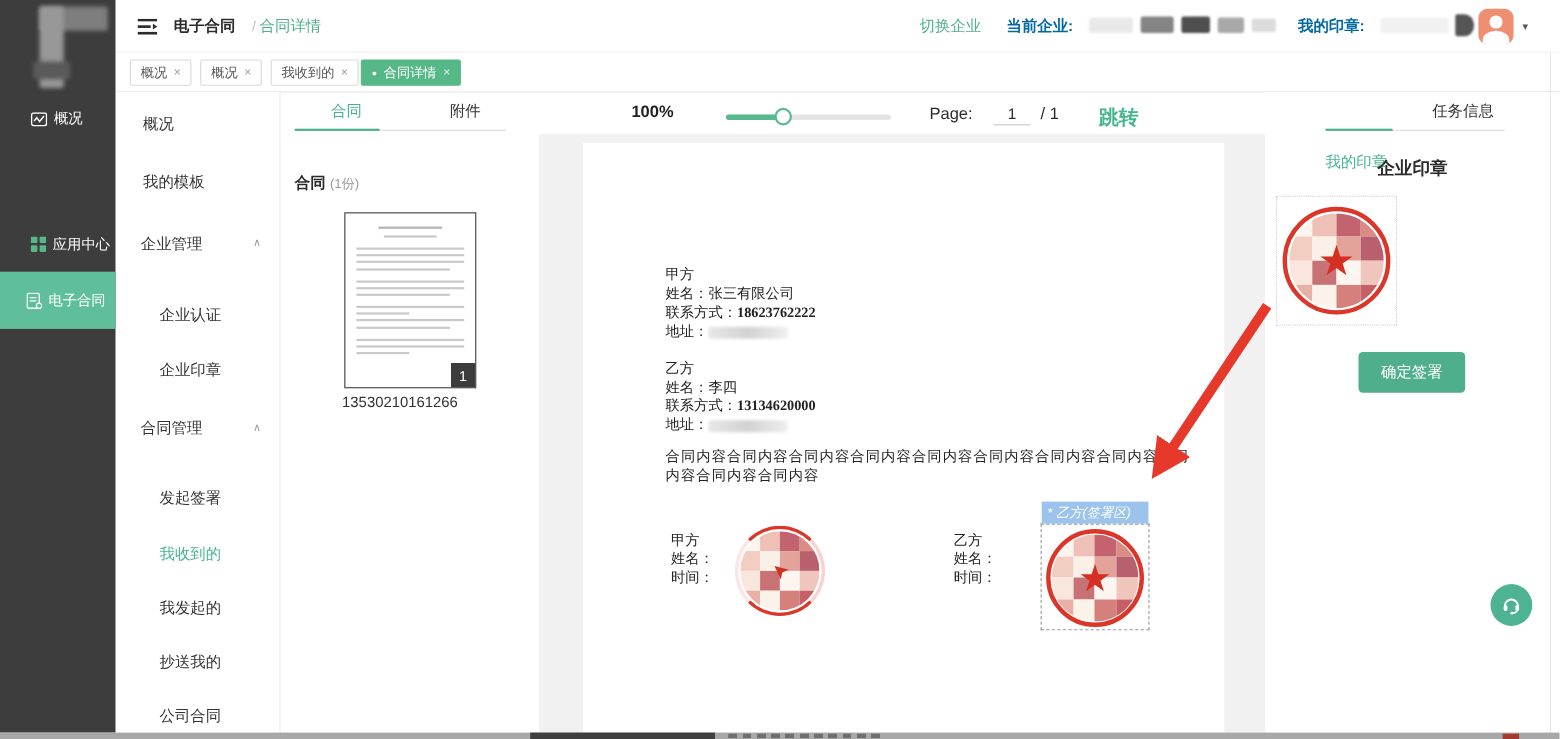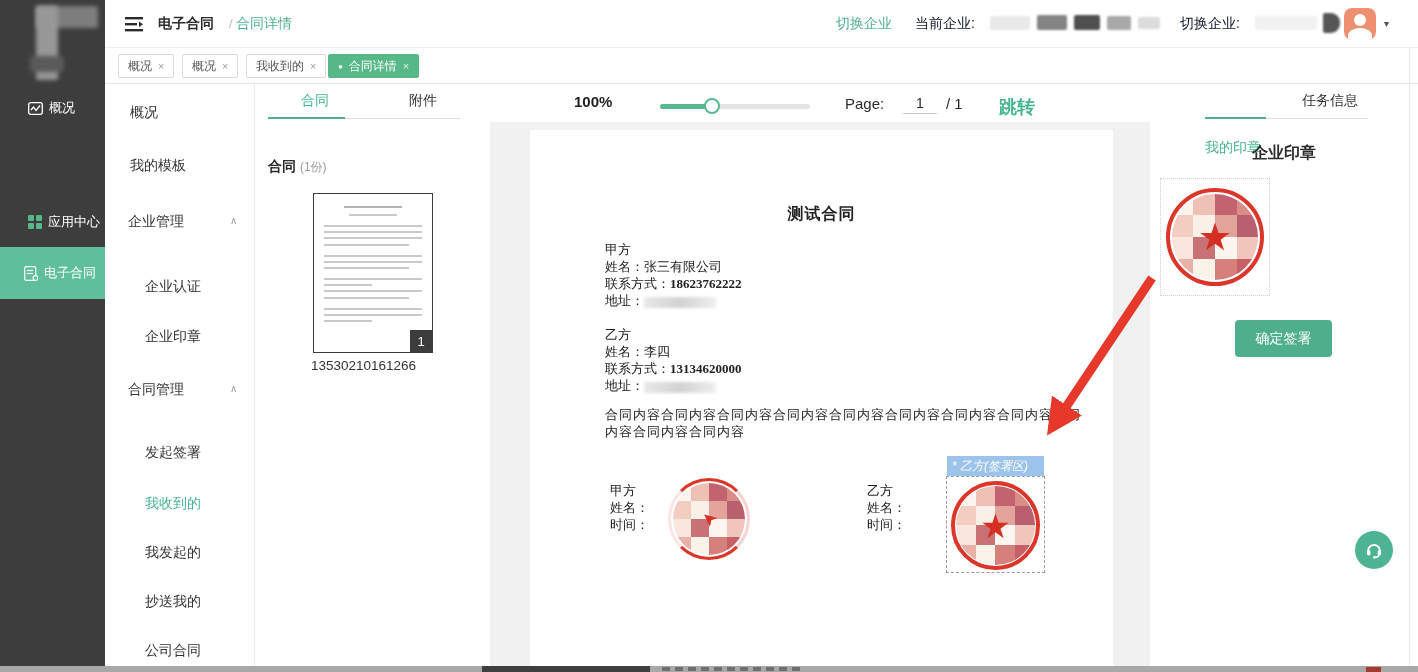--- a/index.html
+++ b/index.html
@@ -15,21 +15,21 @@
   .rail-item .ric { margin-left:28px; margin-right:6px; display:inline-flex; }
   .rail-item.active { background:#5fbf9a; height:52px; }
   .logo-blur { position:absolute; filter:blur(2px); border-radius:2px; }
 
   
   .header { left:105px; top:0; width:1313px; height:48px; background:#fff; border-bottom:1px solid #ededed; }
   .crumb-app { font-size:14px; font-weight:700; color:#2b2b2b; }
   .crumb-sep { font-size:13px; color:#c0c0c0; margin:0 6px; }
   .crumb-page { font-size:14px; color:#4fb18c; }
   .hdr-green { color:#4fb18c; font-size:14px; cursor:pointer; }
-  .hdr-label { color:#0f172a; font-size:14px; font-weight:400; }
+  .hdr-label { color:#0369a1; font-size:14px; font-weight:700; }
   .blur-block { display:inline-block; filter:blur(1.2px); border-radius:2px; vertical-align:middle; }
   .avatar { left:1344px; top:8px; width:32px; height:32px; background:#ef8f72; border-radius:8px;
             overflow:hidden; cursor:pointer; }
   .avatar .head { position:absolute; left:10px; top:6px; width:12px; height:12px; border-radius:50%; background:#fff; }
   .avatar .body { position:absolute; left:4px; top:20px; width:24px; height:16px; border-radius:50% 50% 0 0; background:#fff; }
 
   
   .chips-row { left:105px; top:48px; width:1313px; height:36px; background:#fff; border-bottom:1px solid #e6e6e6; }
   .chip { position:absolute; top:6px; height:24px; display:inline-flex; align-items:center; gap:6px;
           padding:0 9px; border:1px solid #d9d9d9; border-radius:2px; background:#fff;
@@ -148,21 +148,21 @@
 
     <span class="abs hdr-green" style="left:731px;top:15px;">切换企业</span>
     <span class="abs hdr-label" style="left:810px;top:15px;">当前企业:</span>
     <span class="abs" style="left:885px;top:15px;display:flex;gap:7px;align-items:center;">
       <span class="blur-block" style="width:40px;height:14px;background:#e9e9e9;"></span>
       <span class="blur-block" style="width:30px;height:15px;background:#848484;"></span>
       <span class="blur-block" style="width:26px;height:15px;background:#4f4f4f;"></span>
       <span class="blur-block" style="width:24px;height:14px;background:#a8a8a8;"></span>
       <span class="blur-block" style="width:22px;height:12px;background:#dcdcdc;"></span>
     </span>
-    <span class="abs hdr-label" style="left:1075px;top:15px;">切换企业:</span>
+    <span class="abs hdr-label" style="left:1075px;top:15px;">我的印章:</span>
     <span class="abs" style="left:1150px;top:13px;display:flex;gap:6px;align-items:center;">
       <span class="blur-block" style="width:62px;height:14px;background:#f1f1f1;"></span>
       <span class="blur-block" style="width:17px;height:20px;background:#555;border-radius:2px 9px 9px 2px;"></span>
     </span>
   </div>
   <div class="abs avatar">
     <span class="head"></span>
     <span class="body"></span>
   </div>
   <span class="abs" style="left:1384px;top:18px;color:#555;font-size:10px;cursor:pointer;">▾</span>
@@ -279,21 +279,20 @@
     <span class="slider-fill"></span>
     <span class="slider-thumb"></span>
   </div>
   <span class="abs page-label">Page:</span>
   <input class="abs page-input" value="1" style="">
   <span class="abs page-total">/ 1</span>
   <span class="abs jump-link">跳转</span>
 
   <div class="abs viewer"></div>
   <div class="abs page doc">
-    <div class="doc-title">测试合同</div>
 
     <span class="doc-line" style="left:75px;top:112px;">甲方</span>
     <span class="doc-line" style="left:75px;top:129px;">姓名：张三有限公司</span>
     <span class="doc-line" style="left:75px;top:146px;"><span>联系方式：</span><span class="doc-bold">18623762222</span></span>
     <span class="doc-line" style="left:75px;top:163px;"><span>地址：</span><span class="addr-blur"></span></span>
 
     <span class="doc-line" style="left:75px;top:197px;">乙方</span>
     <span class="doc-line" style="left:75px;top:214px;">姓名：李四</span>
     <span class="doc-line" style="left:75px;top:231px;"><span>联系方式：</span><span class="doc-bold">13134620000</span></span>
     <span class="doc-line" style="left:75px;top:248px;"><span>地址：</span><span class="addr-blur"></span></span>

